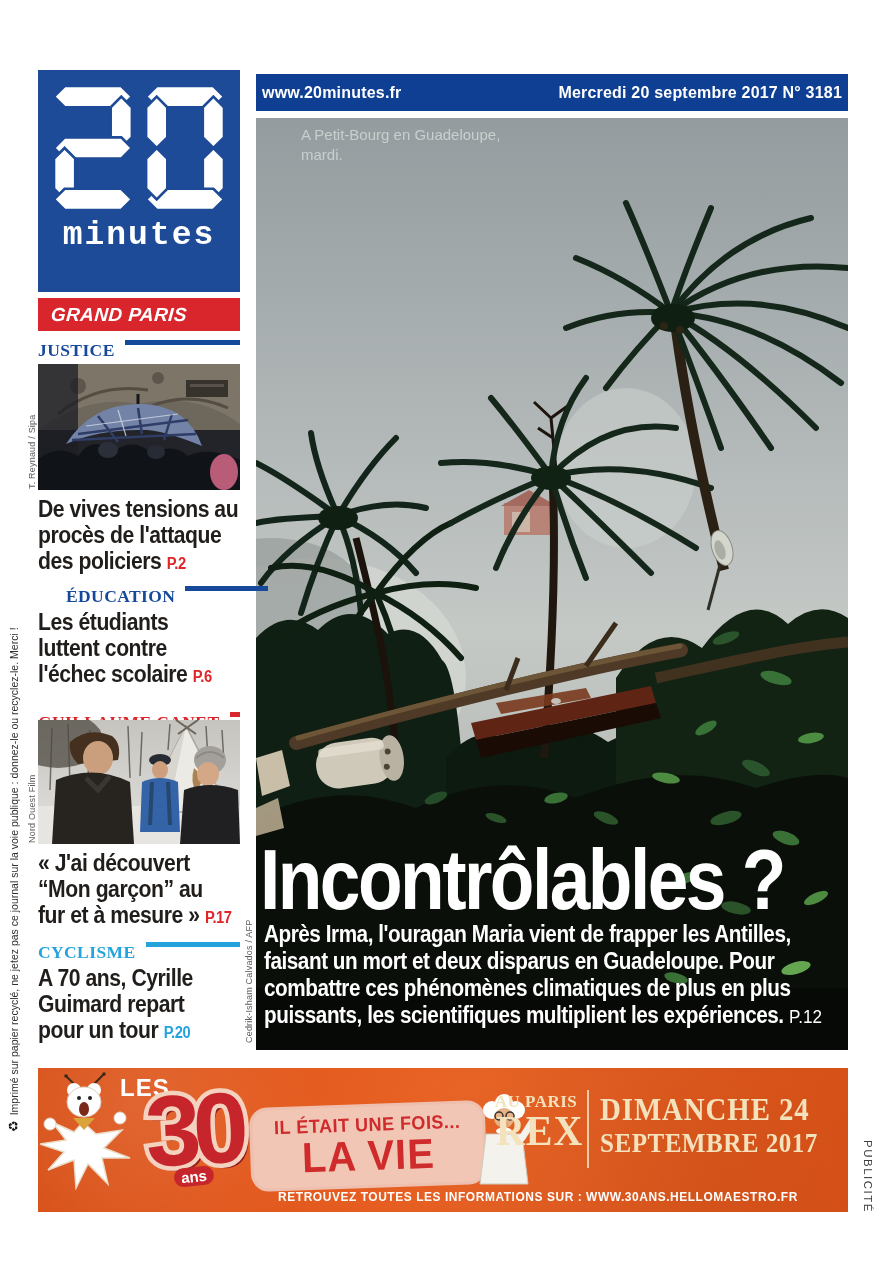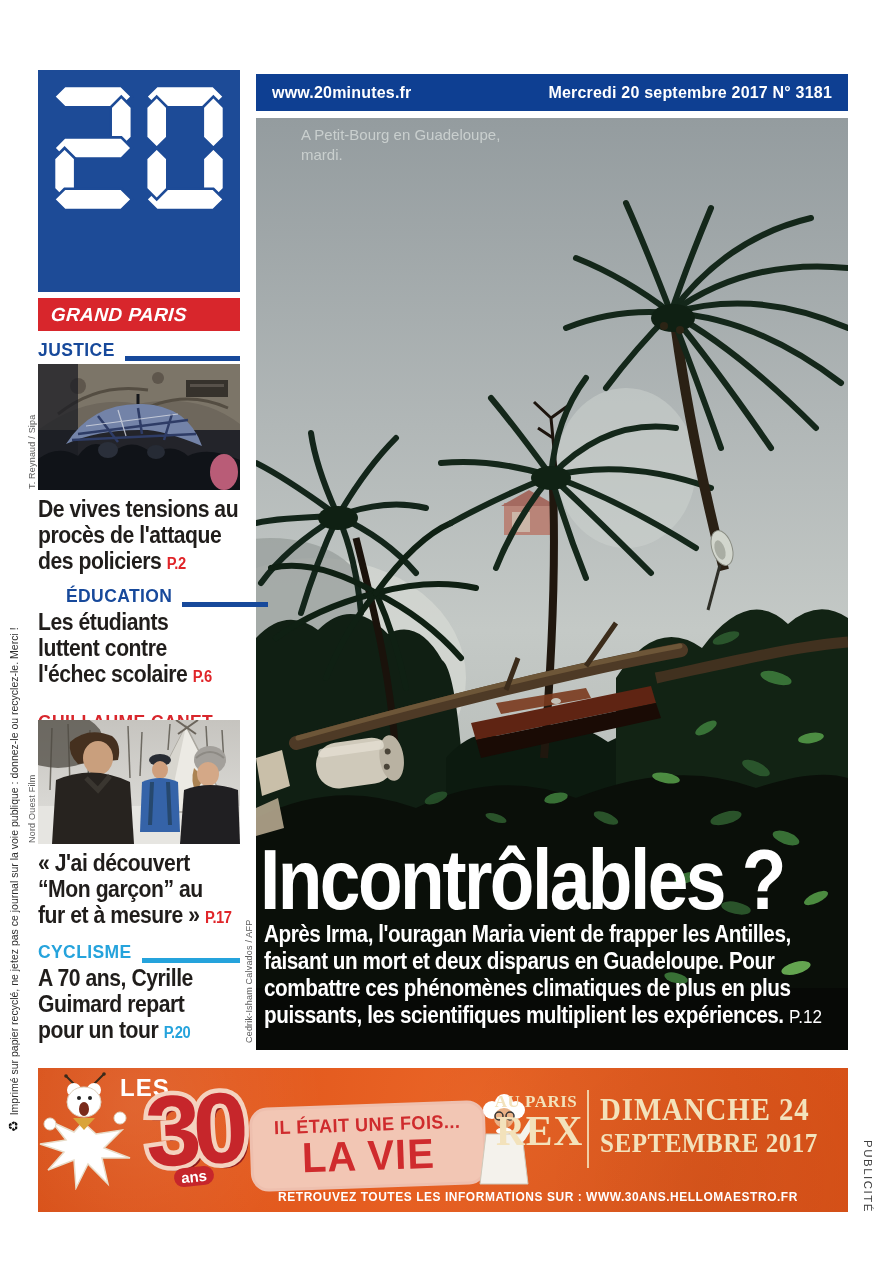--- a/index.html
+++ b/index.html
@@ -22,37 +22,37 @@
   .logo{position:absolute;left:38px;top:70px;width:202px;height:222px;background:#1d4b97;}
   .logo svg{display:block;margin:16px auto 0;}
   .logo-word{margin-top:7px;text-align:center;color:#fff;font-family:"Liberation Mono",monospace;
              font-weight:bold;font-size:33px;letter-spacing:2px;}
   .edition-banner{position:absolute;left:38px;top:298px;width:202px;height:33px;background:#d8262c;}
   .edition-banner span{display:block;padding-left:13px;line-height:33px;color:#fff;font-weight:bold;
              font-style:italic;font-size:19px;letter-spacing:.4px;transform:skewX(-4deg);}
 
   
   .topbar{position:absolute;left:256px;top:74px;width:592px;height:37px;background:#0e3f92;
-          display:flex;justify-content:space-between;align-items:center;padding:0 16px;box-sizing:border-box;}
+          display:flex;justify-content:space-between;align-items:center;padding:0 6px;box-sizing:border-box;}
   .topbar span{color:#fff;font-weight:bold;font-size:16px;letter-spacing:.2px;}
 
   
   .main-photo{position:absolute;left:256px;top:118px;width:592px;height:932px;background:#0a0f09;}
   .main-photo > svg{position:absolute;left:0;top:0;}
   .caption{position:absolute;left:9px;top:7px;color:#c9cfce;font-size:15px;line-height:1.3;margin-left:36px;}
   .main-headline{position:absolute;left:4px;top:712px;color:#fff;font-weight:bold;font-size:86px;
                  letter-spacing:-3px;white-space:nowrap;transform:scaleX(.85);transform-origin:left top;}
   .standfirst{position:absolute;left:8px;top:803px;width:660px;color:#fff;font-weight:bold;
               font-size:23px;line-height:1.18;letter-spacing:-.5px;transform:scaleX(.9);transform-origin:left top;}
   .standfirst .l{display:block;}
   .pref-main{font-weight:normal;font-size:19px;letter-spacing:0;}
 
   
   .sb{position:absolute;left:38px;width:202px;}
-  .kicker{display:flex;align-items:flex-end;font-weight:bold;font-size:17.5px;letter-spacing:.4px;}
+  .kicker{display:flex;align-items:flex-start;font-weight:bold;font-size:17.5px;letter-spacing:.4px;font-family:Liberation Serif, serif;}
   .kicker .kline{flex:1;height:5px;margin-left:10px;background:currentColor;}
   .k-blue{color:#17499b;}.k-red{color:#d8262c;margin-top:16px;}.k-cyan{color:#25a3dc;}
   .sb-head{font-weight:bold;font-size:23px;line-height:1.12;letter-spacing:-.5px;color:#201d1b;
            transform:scaleX(.92);transform-origin:left top;width:230px;}
   .sb-head .l{display:block;white-space:nowrap;}
   .pref{font-size:16px;font-weight:bold;}
   .pref-red{color:#e02529;}.pref-cyan{color:#25a3dc;}
   .pos-k1{top:340px;}.pos-p1{top:364px;height:126px;}.pos-h1{top:497px;}
   .pos-k2{top:586px;margin-left:28px;}.pos-h2{top:610px;}
   .pos-k3{top:696px;}.pos-p3{top:720px;height:124px;}.pos-h3{top:851px;}
@@ -114,20 +114,21 @@
         <g transform="translate(104,0)">
           <polygon points="0,12 12,0 76,0 88,12 76,24 12,24"></polygon>
           <polygon points="76,12 88,24 88,58 76,70 64,58 64,24"></polygon>
           <polygon points="76,70 88,82 88,116 76,128 64,116 64,82"></polygon>
           <polygon points="0,128 12,116 76,116 88,128 76,140 12,140"></polygon>
           <polygon points="12,70 24,82 24,116 12,128 0,116 0,82"></polygon>
           <polygon points="12,12 24,24 24,58 12,70 0,58 0,24"></polygon>
         </g>
       </g>
     </svg>
+    <div class="logo-word">minutes</div>
   </div>
   <div class="edition-banner">
       <span>GRAND PARIS</span>
     </div>
 
   <div class="topbar">
     <span>www.20minutes.fr</span>
     <span>Mercredi 20 septembre 2017 N° 3181</span>
   </div>
 

